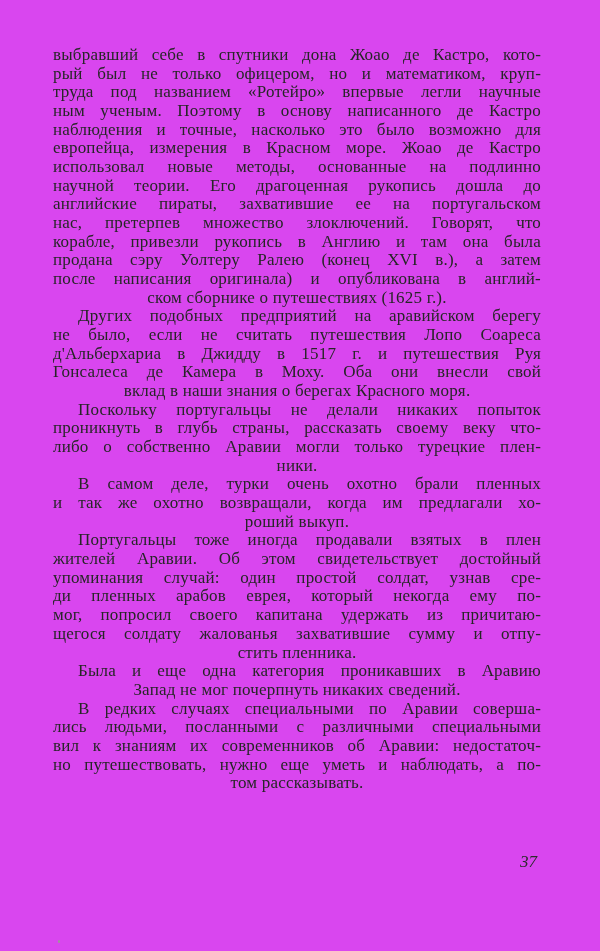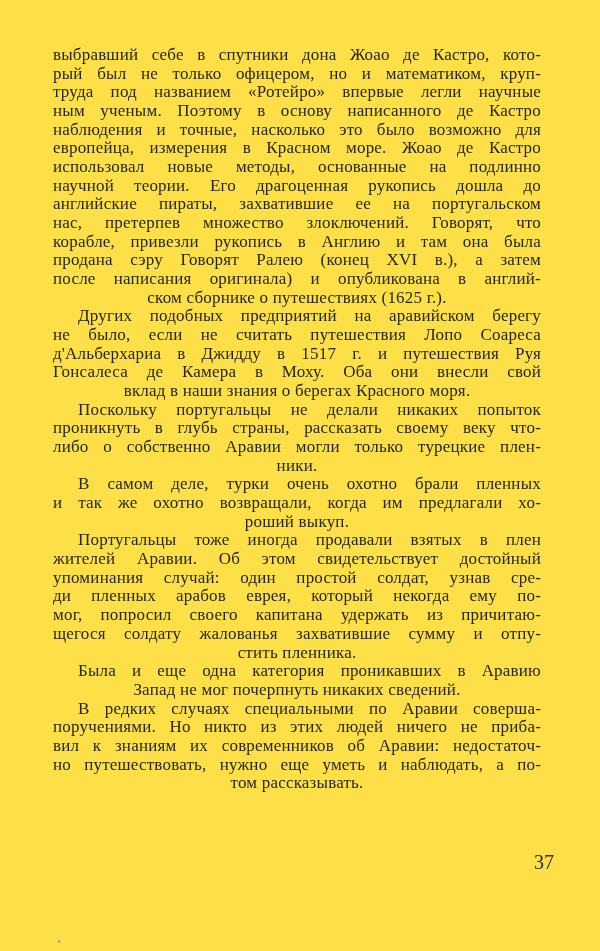--- a/index.html
+++ b/index.html
@@ -4,21 +4,21 @@
 <style>
   html, body {
     margin: 0;
     padding: 0;
     background: #e8e8e6;
   }
   .page {
     position: relative;
     width: 600px;
     height: 951px;
-    background: #fde047;
+    background: #d946ef;
     overflow: hidden;
     font-family: "Liberation Serif", "DejaVu Serif", serif;
     color: #262626;
   }
   .text-block {
     position: absolute;
     left: 53px;
     top: 46px;
     width: 488px;
     font-size: 17px;
@@ -33,26 +33,27 @@
   .line.justify {
     text-align: justify;
     text-align-last: justify;
   }
   .line.indent {
     padding-left: 25px;
   }
   .page-number {
     position: absolute;
     top: 853px;
-    left: 65px;
+    left: 48px;
     width: 489px;
     text-align: right;
-    font-size: 20px;
+    font-size: 17px;
     line-height: 18px;
     color: #2c2c2c;
+    font-style: italic;
   }
   .speck {
     position: absolute;
     left: 58px;
     top: 940px;
     width: 2px;
     height: 3px;
     background: #9a9a96;
     border-radius: 1px;
   }
@@ -67,21 +68,21 @@
         <div class="line justify">рый был не только офицером, но и математиком, круп-</div>
         <div class="line justify">труда под названием «Ротейро» впервые легли научные</div>
         <div class="line justify">ным ученым. Поэтому в основу написанного де Кастро</div>
         <div class="line justify">наблюдения и точные, насколько это было возможно для</div>
         <div class="line justify">европейца, измерения в Красном море. Жоао де Кастро</div>
         <div class="line justify">использовал новые методы, основанные на подлинно</div>
         <div class="line justify">научной теории. Его драгоценная рукопись дошла до</div>
         <div class="line justify">английские пираты, захватившие ее на португальском</div>
         <div class="line justify">нас, претерпев множество злоключений. Говорят, что</div>
         <div class="line justify">корабле, привезли рукопись в Англию и там она была</div>
-        <div class="line justify">продана сэру Говорят Ралею (конец XVI в.), а затем</div>
+        <div class="line justify">продана сэру Уолтеру Ралею (конец XVI в.), а затем</div>
         <div class="line justify">после написания оригинала) и опубликована в англий-</div>
         <div class="line">ском сборнике о путешествиях (1625 г.).</div>
       </div>
       <div class="paragraph">
         <div class="line justify indent">Других подобных предприятий на аравийском берегу</div>
         <div class="line justify">не было, если не считать путешествия Лопо Соареса</div>
         <div class="line justify">д'Альберхариа в Джидду в 1517 г. и путешествия Руя</div>
         <div class="line justify">Гонсалеса де Камера в Моху. Оба они внесли свой</div>
         <div class="line">вклад в наши знания о берегах Красного моря.</div>
       </div>
@@ -104,21 +105,21 @@
         <div class="line justify">мог, попросил своего капитана удержать из причитаю-</div>
         <div class="line justify">щегося солдату жалованья захватившие сумму и отпу-</div>
         <div class="line">стить пленника.</div>
       </div>
       <div class="paragraph">
         <div class="line justify indent">Была и еще одна категория проникавших в Аравию</div>
         <div class="line">Запад не мог почерпнуть никаких сведений.</div>
       </div>
       <div class="paragraph">
         <div class="line justify indent">В редких случаях специальными по Аравии соверша-</div>
-        <div class="line justify">поручениями. Но никто из этих людей ничего не приба-</div>
+        <div class="line justify">лись людьми, посланными с различными специальными</div>
         <div class="line justify">вил к знаниям их современников об Аравии: недостаточ-</div>
         <div class="line justify">но путешествовать, нужно еще уметь и наблюдать, а по-</div>
         <div class="line">том рассказывать.</div>
       </div>
     </div>
   <div class="page-number">37</div>
   <div class="speck"></div>
 </div>
 
 </body></html>

